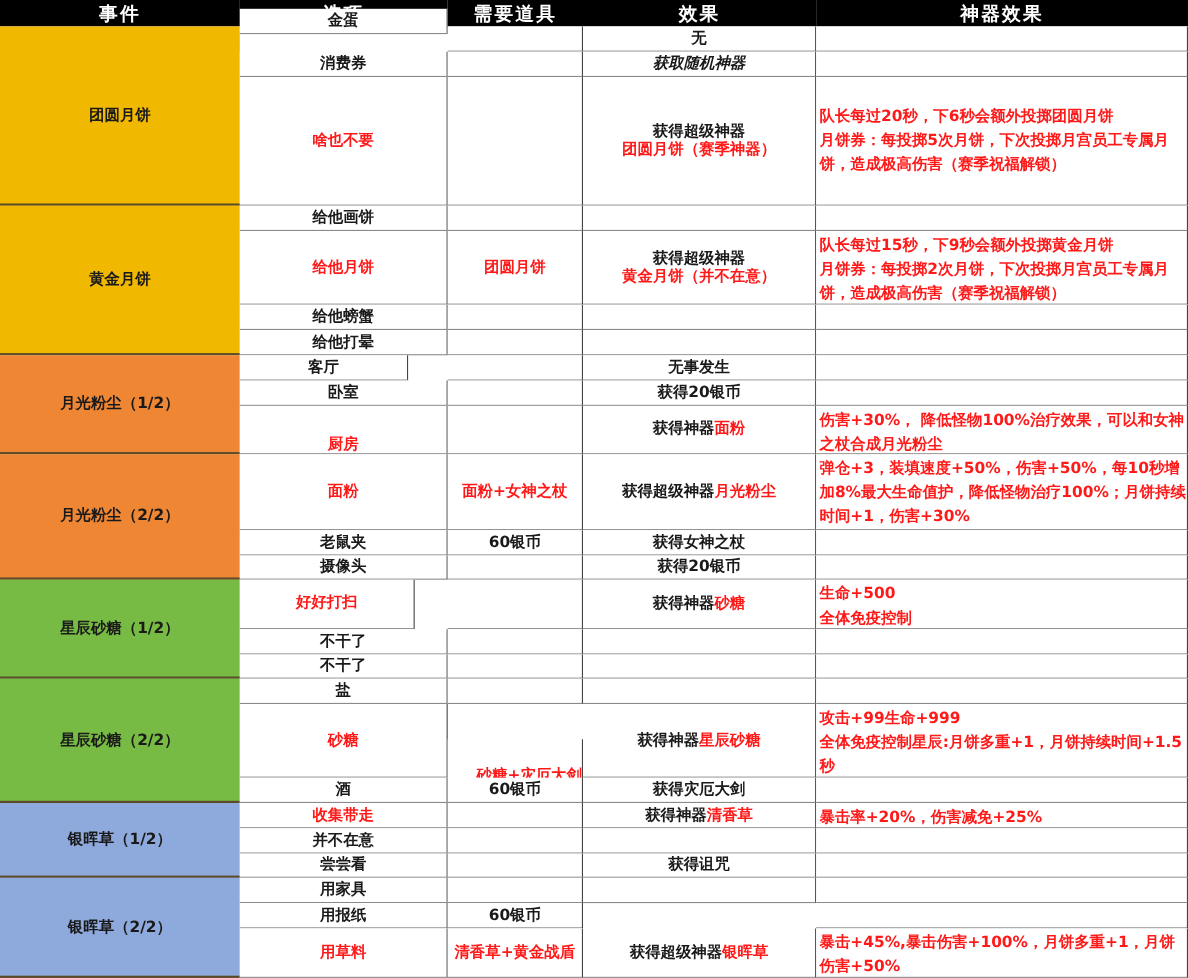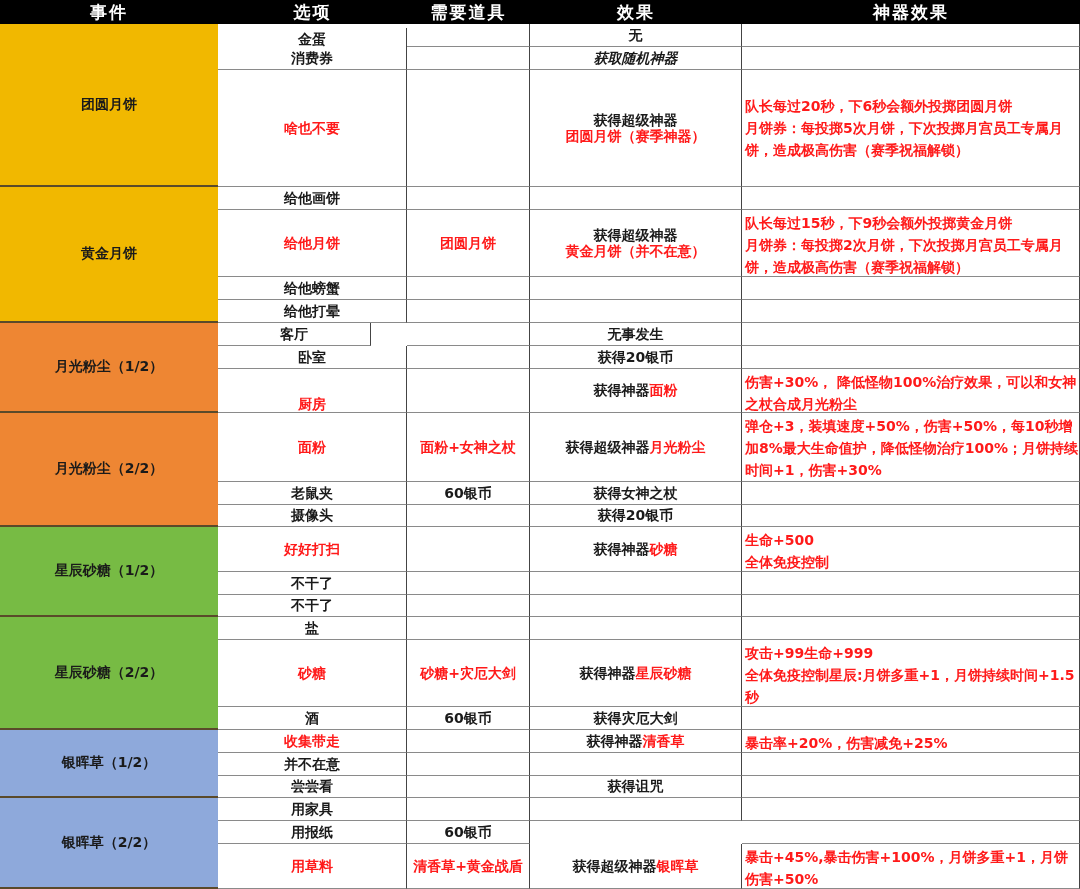--- a/index.html
+++ b/index.html
@@ -54,21 +54,21 @@
       </div>
       <div class="evt" style="top: 730px; height: 68px; background: rgb(142, 169, 219);">
         <span>银晖草（1/2）</span>
       </div>
       <div class="evt" style="top: 798px; height: 91px; background: rgb(142, 169, 219);">
         <span>银晖草（2/2）</span>
       </div>
     </div>
   <div id="rows">
       <div>
-        <div class="cell" style="left: 218px; width: 189px; top: 28px; height: 23px;">
+        <div class="cell" style="left: 218px; width: 189px; top: 8px; height: 23px;">
           <span class="txt">金蛋</span>
         </div>
         <div class="cell" style="left: 407px; width: 123px; top: 24px; height: 23px;">
           <span class="txt"></span>
         </div>
         <div class="cell" style="left: 530px; width: 212px; top: 24px; height: 23px;">
           <span class="txt"><span>无</span></span>
         </div>
         <div class="cell left art" style="left: 742px; width: 338px; top: 24px; height: 23px;">
           <span class="txt red"></span>
@@ -238,21 +238,21 @@
           <span class="txt"></span>
         </div>
         <div class="cell" style="left: 530px; width: 212px; top: 505px; height: 22px;">
           <span class="txt"><span>获得20银币</span></span>
         </div>
         <div class="cell left art" style="left: 742px; width: 338px; top: 505px; height: 22px;">
           <span class="txt red"></span>
         </div>
       </div>
       <div>
-        <div class="cell" style="left: 218px; width: 189px; top: 527px; height: 45px;">
+        <div class="cell" style="left: 218px; width: 159px; top: 527px; height: 45px; font-family: Liberation Mono, monospace;">
           <span class="txt red">好好打扫</span>
         </div>
         <div class="cell" style="left: 407px; width: 123px; top: 527px; height: 45px;">
           <span class="txt"></span>
         </div>
         <div class="cell" style="left: 530px; width: 212px; top: 527px; height: 45px;">
           <span class="txt"><span>获得神器</span><span class="red">砂糖</span></span>
         </div>
         <div class="cell left art" style="left: 742px; width: 338px; top: 527px; height: 45px;">
           <span class="txt red">生命+500
@@ -298,21 +298,21 @@
           <span class="txt"><span></span></span>
         </div>
         <div class="cell left art" style="left: 742px; width: 338px; top: 617px; height: 23px;">
           <span class="txt red"></span>
         </div>
       </div>
       <div>
         <div class="cell" style="left: 218px; width: 189px; top: 640px; height: 67px;">
           <span class="txt red">砂糖</span>
         </div>
-        <div class="cell" style="left: 407px; width: 123px; top: 640px; height: 67px;">
+        <div class="cell" style="left: 407px; width: 123px; top: 672px; height: 67px; justify-content: flex-end;">
           <span class="txt red">砂糖+灾厄大剑</span>
         </div>
         <div class="cell" style="left: 530px; width: 212px; top: 640px; height: 67px;">
           <span class="txt"><span>获得神器</span><span class="red">星辰砂糖</span></span>
         </div>
         <div class="cell left art" style="left: 742px; width: 338px; top: 640px; height: 67px;">
           <span class="txt red">攻击+99生命+999
 全体免疫控制星辰:月饼多重+1，月饼持续时间+1.5秒</span>
         </div>
       </div>

